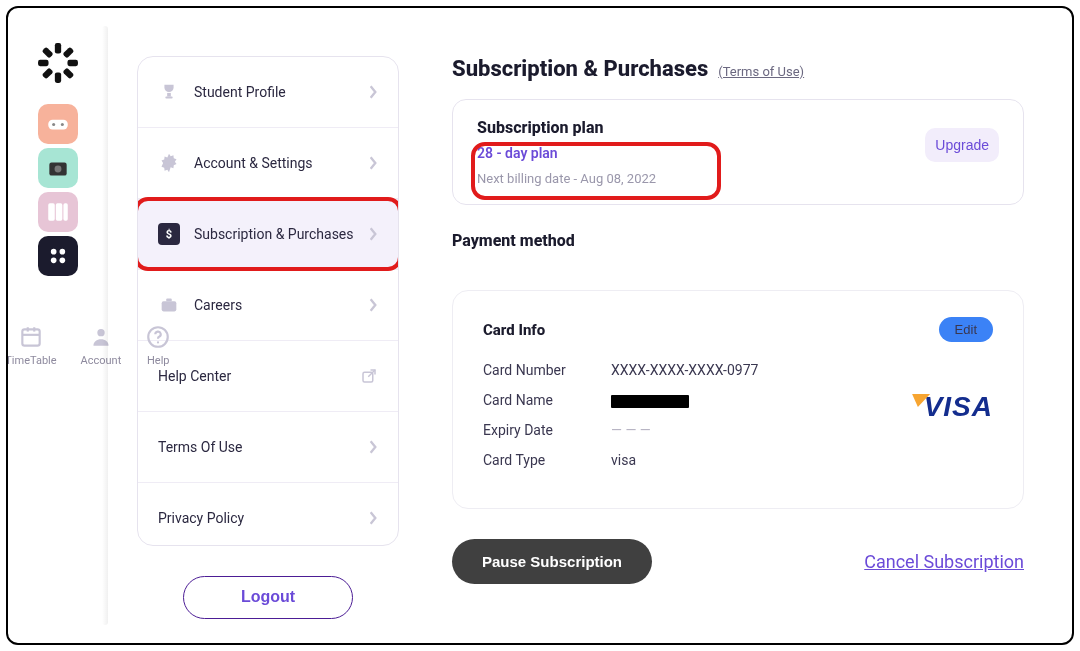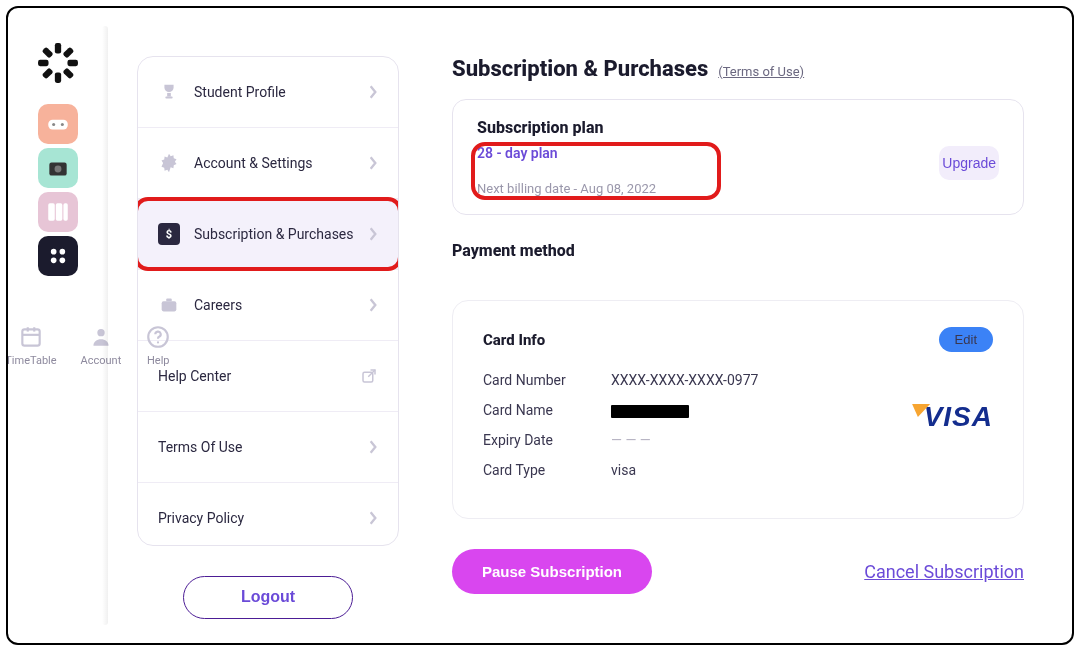--- a/index.html
+++ b/index.html
@@ -117,25 +117,25 @@
   .page-title { font-size:22px;font-weight:800;color:#1b1b2d;}
   .tou-link { font-size:13px;color:#6b6880;text-decoration:underline;}
   .plan-card {
     border:1px solid #e6e3ee;border-radius:14px;
     padding:18px 24px 18px 24px;
     position:relative;
     margin-bottom:26px;
   }
   .section-sub { font-size:16px;font-weight:800;color:#1b1b2d;margin-bottom:8px;}
   .plan-name { font-size:14px;color:#6b4bd8;font-weight:600;}
-  .plan-date { font-size:13px;color:#9a97ab;margin-top:20px;}
+  .plan-date { font-size:13px;color:#9a97ab;margin-top:10px;}
   .upgrade-btn {
-    position:absolute; right:24px; top:46px;
+    position:absolute; right:24px; top:28px;
     background:#f2edfb;border:none;border-radius:10px;
-    padding:9px 3px; color:#6b4bd8;font-size:14px;cursor:pointer;
+    padding:9px 10px; color:#6b4bd8;font-size:14px;cursor:pointer;
   }
   .highlight-red.plan { top:42px; left:18px; width:250px; height:58px; }
   .payment-title { font-size:16px;font-weight:800;color:#1b1b2d;margin-bottom:40px;}
   .card-box {
     border:1px solid #eeedf3;border-radius:16px;
     padding:26px 30px;
     position:relative;
   }
   .card-box .head { display:flex;align-items:center;justify-content:space-between;margin-bottom:20px;gap:9px;}
   .card-box .head h3{font-size:15px;font-weight:800;color:#1b1b2d;}
@@ -149,21 +149,21 @@
     font-family: Arial, sans-serif; font-weight:800;font-style:italic;
     font-size:28px; letter-spacing:1px; color:#142d8e;
   }
   .visa::before{
     content:""; position:absolute; left:-14px; top:3px;
     border-left:10px solid transparent;border-right:8px solid transparent;border-top:13px solid #f7a531;
     transform: skewX(-18deg);
   }
   .actions { display:flex;align-items:center;justify-content:space-between;margin-top:30px;}
   .pause-btn {
-    background:#d946ef;border:none;color:#fff;border-radius:28px;
+    background:#404040;border:none;color:#fff;border-radius:28px;
     padding:14px 30px;font-size:15px;font-weight:700;cursor:pointer;
   }
   .cancel-link { color:#6b4bd8;font-size:18px;text-decoration:underline;cursor:pointer;}
 
   
   svg{display:block;}
 </style>
 </head>
 <body>
 

